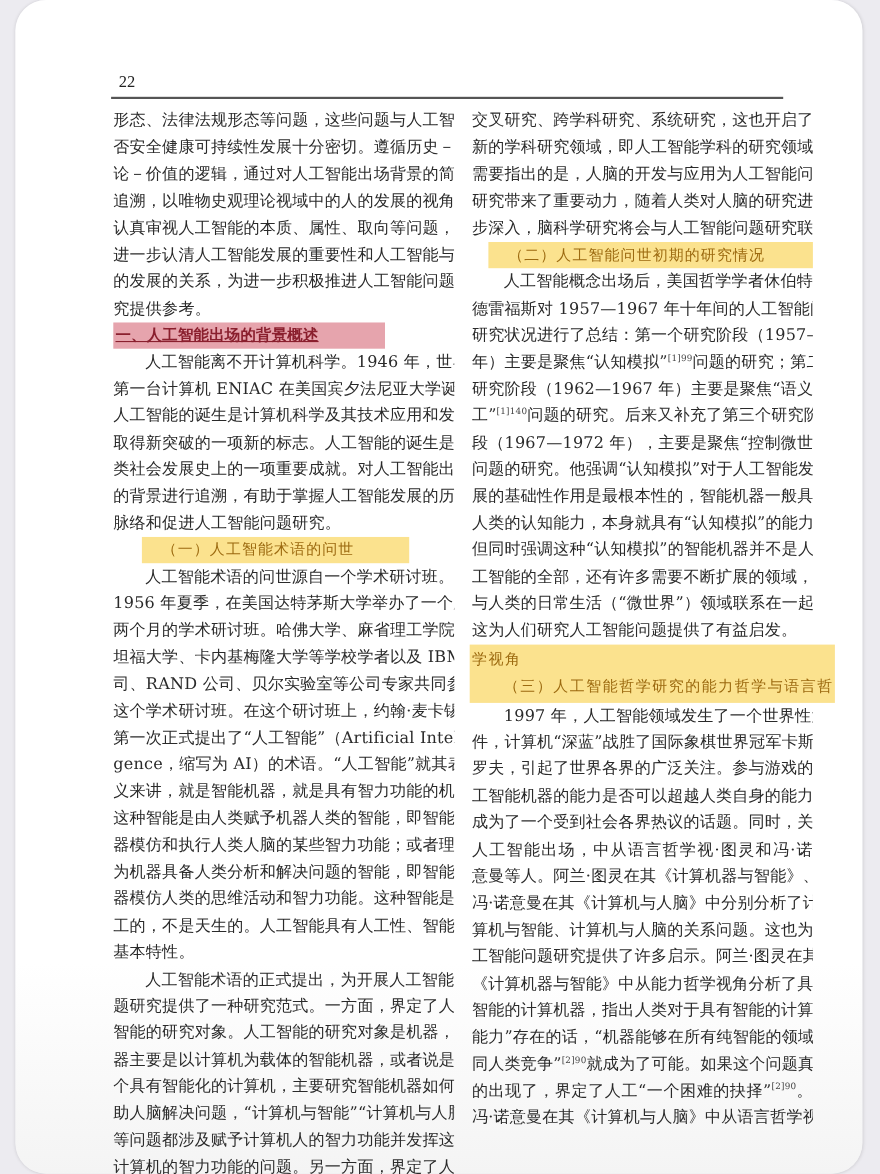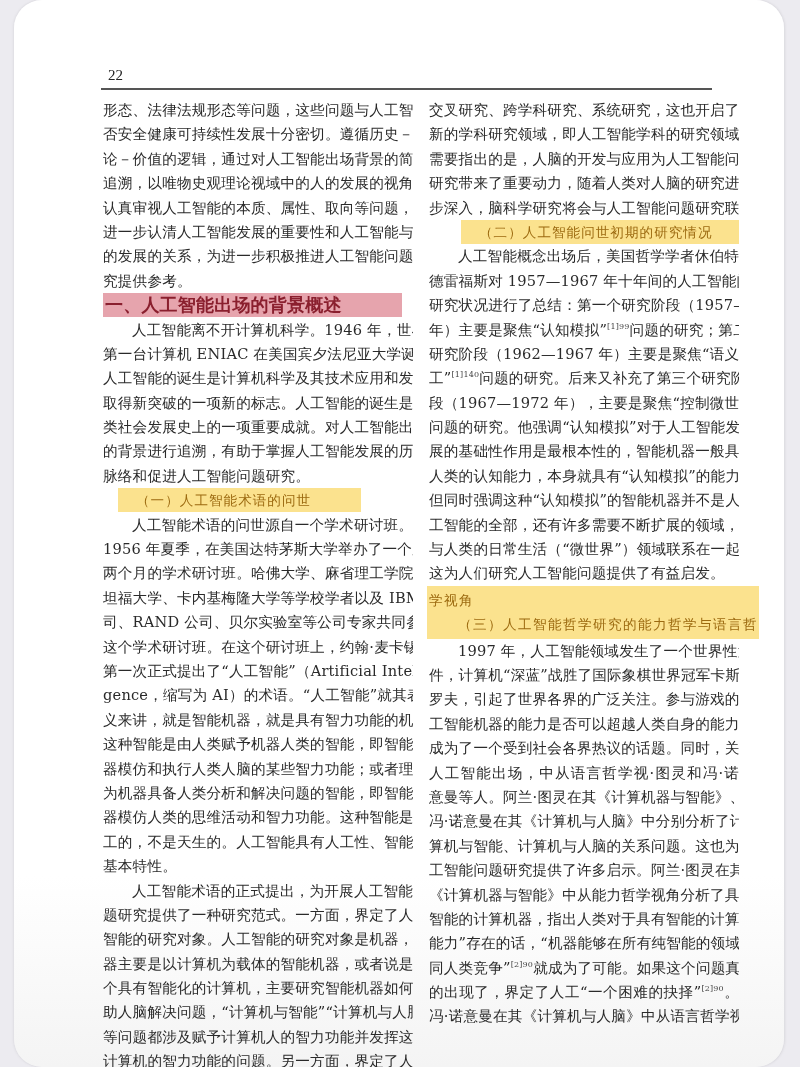--- a/index.html
+++ b/index.html
@@ -26,22 +26,22 @@
     position: absolute; top: 98px; width: 310px;
     font-size: 14.6px; line-height: 24.4px; letter-spacing: 0.2px;
   }
   .col.left { left: 89px; }
   .col.right { left: 415px; }
   .line { white-space: nowrap; overflow: hidden; height: 24.4px; text-align: justify; text-align-last: justify; }
   .line.last { text-align-last: left; }
   .indent { padding-left: 29px; }
   .h1 {
     display: inline-block; background: #e6a4ad; color: #8a1f2e;
-    font-family: "DejaVu Sans", sans-serif; font-weight: bold; font-size: 18px;
-    padding: 0 60px 0 14px; margin-left: -12px; height: 24px; line-height: 24px;
+    font-family: "DejaVu Sans", sans-serif; font-weight: bold; font-size: 14px;
+    padding: 0 60px 0 14px; margin-left: -12px; height: 24px; line-height: 24px; text-decoration: underline;
   }
   .h2 {
     display: inline-block; background: #fbe28e; color: #9c6a10;
     font-size: 13.6px; padding: 0 14px 0 18px; margin-left: -14px; height: 24px; line-height: 24px;
     letter-spacing: 1px;
   }
   .h2.wide { padding-right: 50px; }
   .h3block {
     background: #fbe28e; color: #9c6a10; font-size: 13.6px; letter-spacing: 1.4px;
     margin-left: -2px; width: 330px; padding: 2px 0 2px 2px;
@@ -73,21 +73,21 @@
     <div>
         <div class="line indent">人工智能离不开计算机科学。1946 年，世界上</div>
         <div class="line">第一台计算机 ENIAC 在美国宾夕法尼亚大学诞生。</div>
         <div class="line">人工智能的诞生是计算机科学及其技术应用和发展</div>
         <div class="line">取得新突破的一项新的标志。人工智能的诞生是人</div>
         <div class="line">类社会发展史上的一项重要成就。对人工智能出场</div>
         <div class="line">的背景进行追溯，有助于掌握人工智能发展的历史</div>
         <div class="line last">脉络和促进人工智能问题研究。</div>
       </div>
     <div class="line">
-      <span class="h2 wide" style="margin-left:15px;">（一）人工智能术语的问世</span>
+      <span class="h2 wide" style="margin-left:26px;">（一）人工智能术语的问世</span>
     </div>
     <div>
         <div class="line indent">人工智能术语的问世源自一个学术研讨班。</div>
         <div class="line">1956 年夏季，在美国达特茅斯大学举办了一个历时</div>
         <div class="line">两个月的学术研讨班。哈佛大学、麻省理工学院、斯</div>
         <div class="line">坦福大学、卡内基梅隆大学等学校学者以及 IBM 公</div>
         <div class="line">司、RAND 公司、贝尔实验室等公司专家共同参加了</div>
         <div class="line">这个学术研讨班。在这个研讨班上，约翰·麦卡锡</div>
         <div class="line">第一次正式提出了“人工智能”（Artificial Intelli-</div>
         <div class="line">gence，缩写为 AI）的术语。“人工智能”就其表面意</div>
@@ -113,21 +113,21 @@
 
   <div class="col right">
     <div>
         <div class="line">交叉研究、跨学科研究、系统研究，这也开启了一项</div>
         <div class="line">新的学科研究领域，即人工智能学科的研究领域。</div>
         <div class="line">需要指出的是，人脑的开发与应用为人工智能问题</div>
         <div class="line">研究带来了重要动力，随着人类对人脑的研究进一</div>
         <div class="line">步深入，脑科学研究将会与人工智能问题研究联系</div>
       </div>
     <div class="line">
-      <span class="h2 wide" style="margin-left:32px;">（二）人工智能问世初期的研究情况</span>
+      <span class="h2 wide" style="margin-left:15px;">（二）人工智能问世初期的研究情况</span>
     </div>
     <div>
         <div class="line indent"><span>人工智能概念出场后，美国哲学学者休伯特·</span></div>
         <div class="line"><span>德雷福斯对 1957—1967 年十年间的人工智能问题</span></div>
         <div class="line"><span>研究状况进行了总结：第一个研究阶段（1957—1962</span></div>
         <div class="line"><span>年）主要是聚焦“认知模拟”</span><sup>[1]99</sup><span>问题的研究；第二个</span></div>
         <div class="line"><span>研究阶段（1962—1967 年）主要是聚焦“语义信息加</span></div>
         <div class="line"><span>工”</span><sup>[1]140</sup><span>问题的研究。后来又补充了第三个研究阶</span></div>
         <div class="line"><span>段（1967—1972 年），主要是聚焦“控制微世界”</span><span></span></div>
         <div class="line"><span>问题的研究。他强调“认知模拟”对于人工智能发</span></div>

